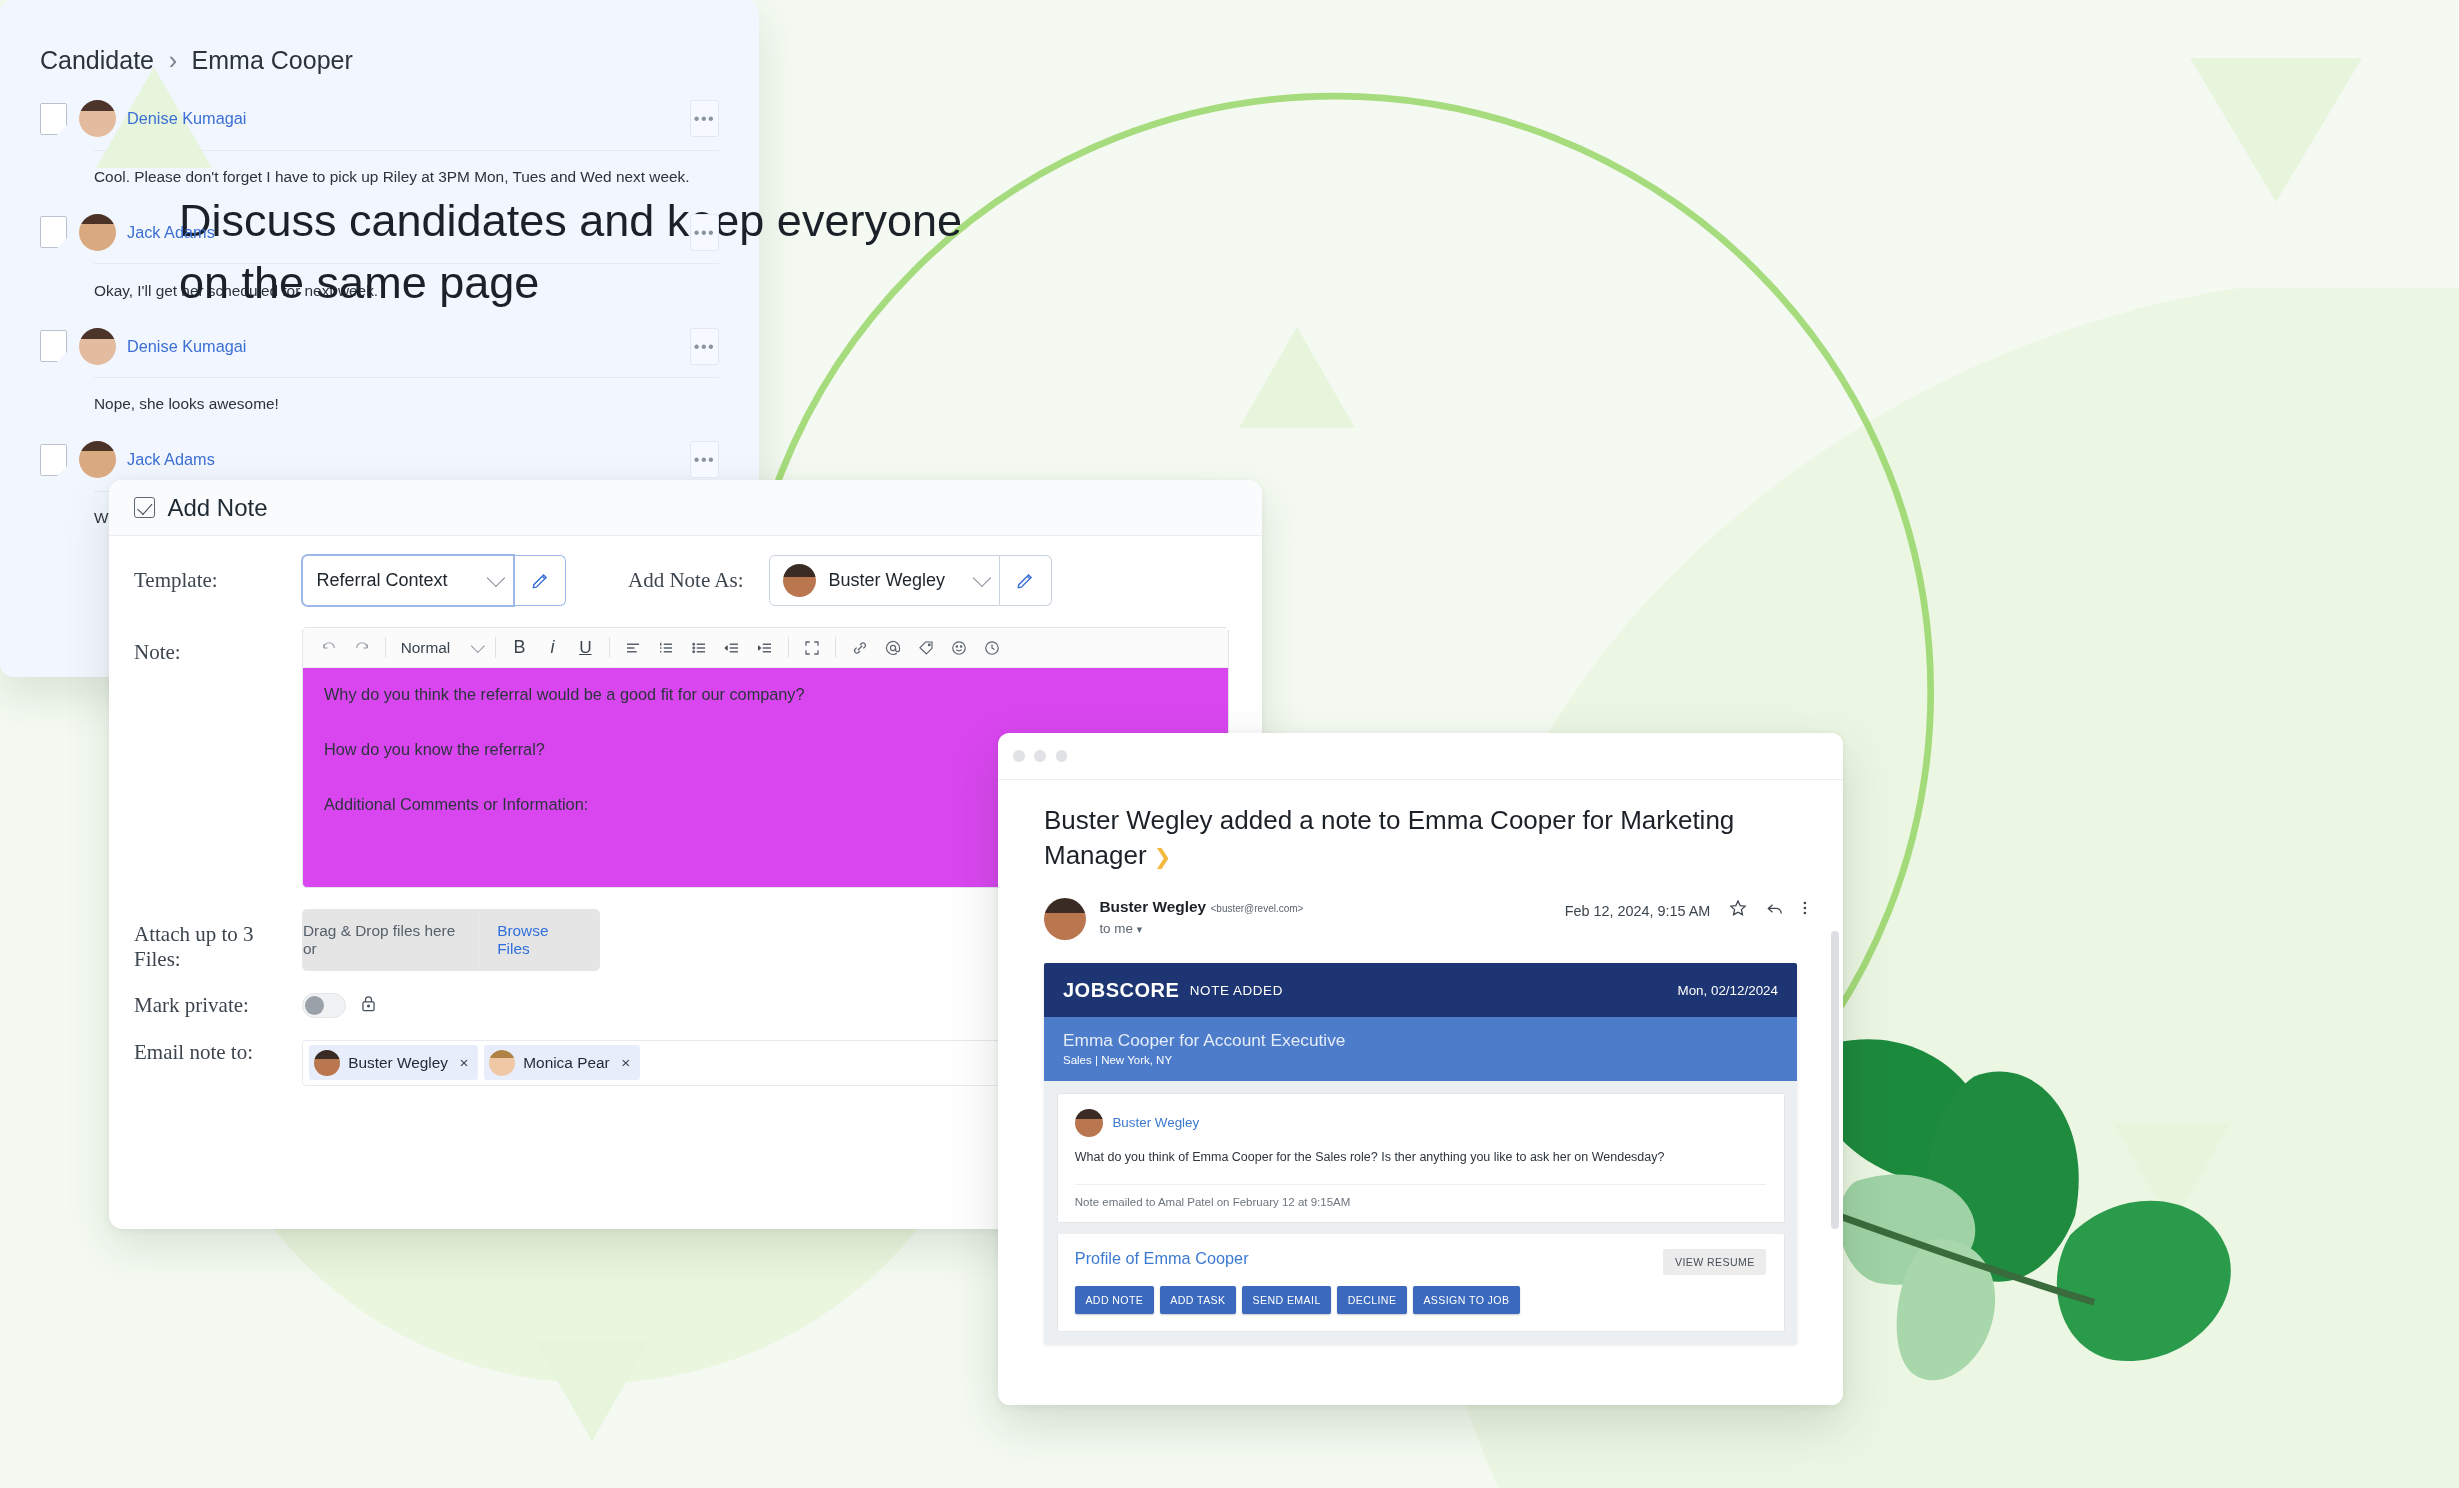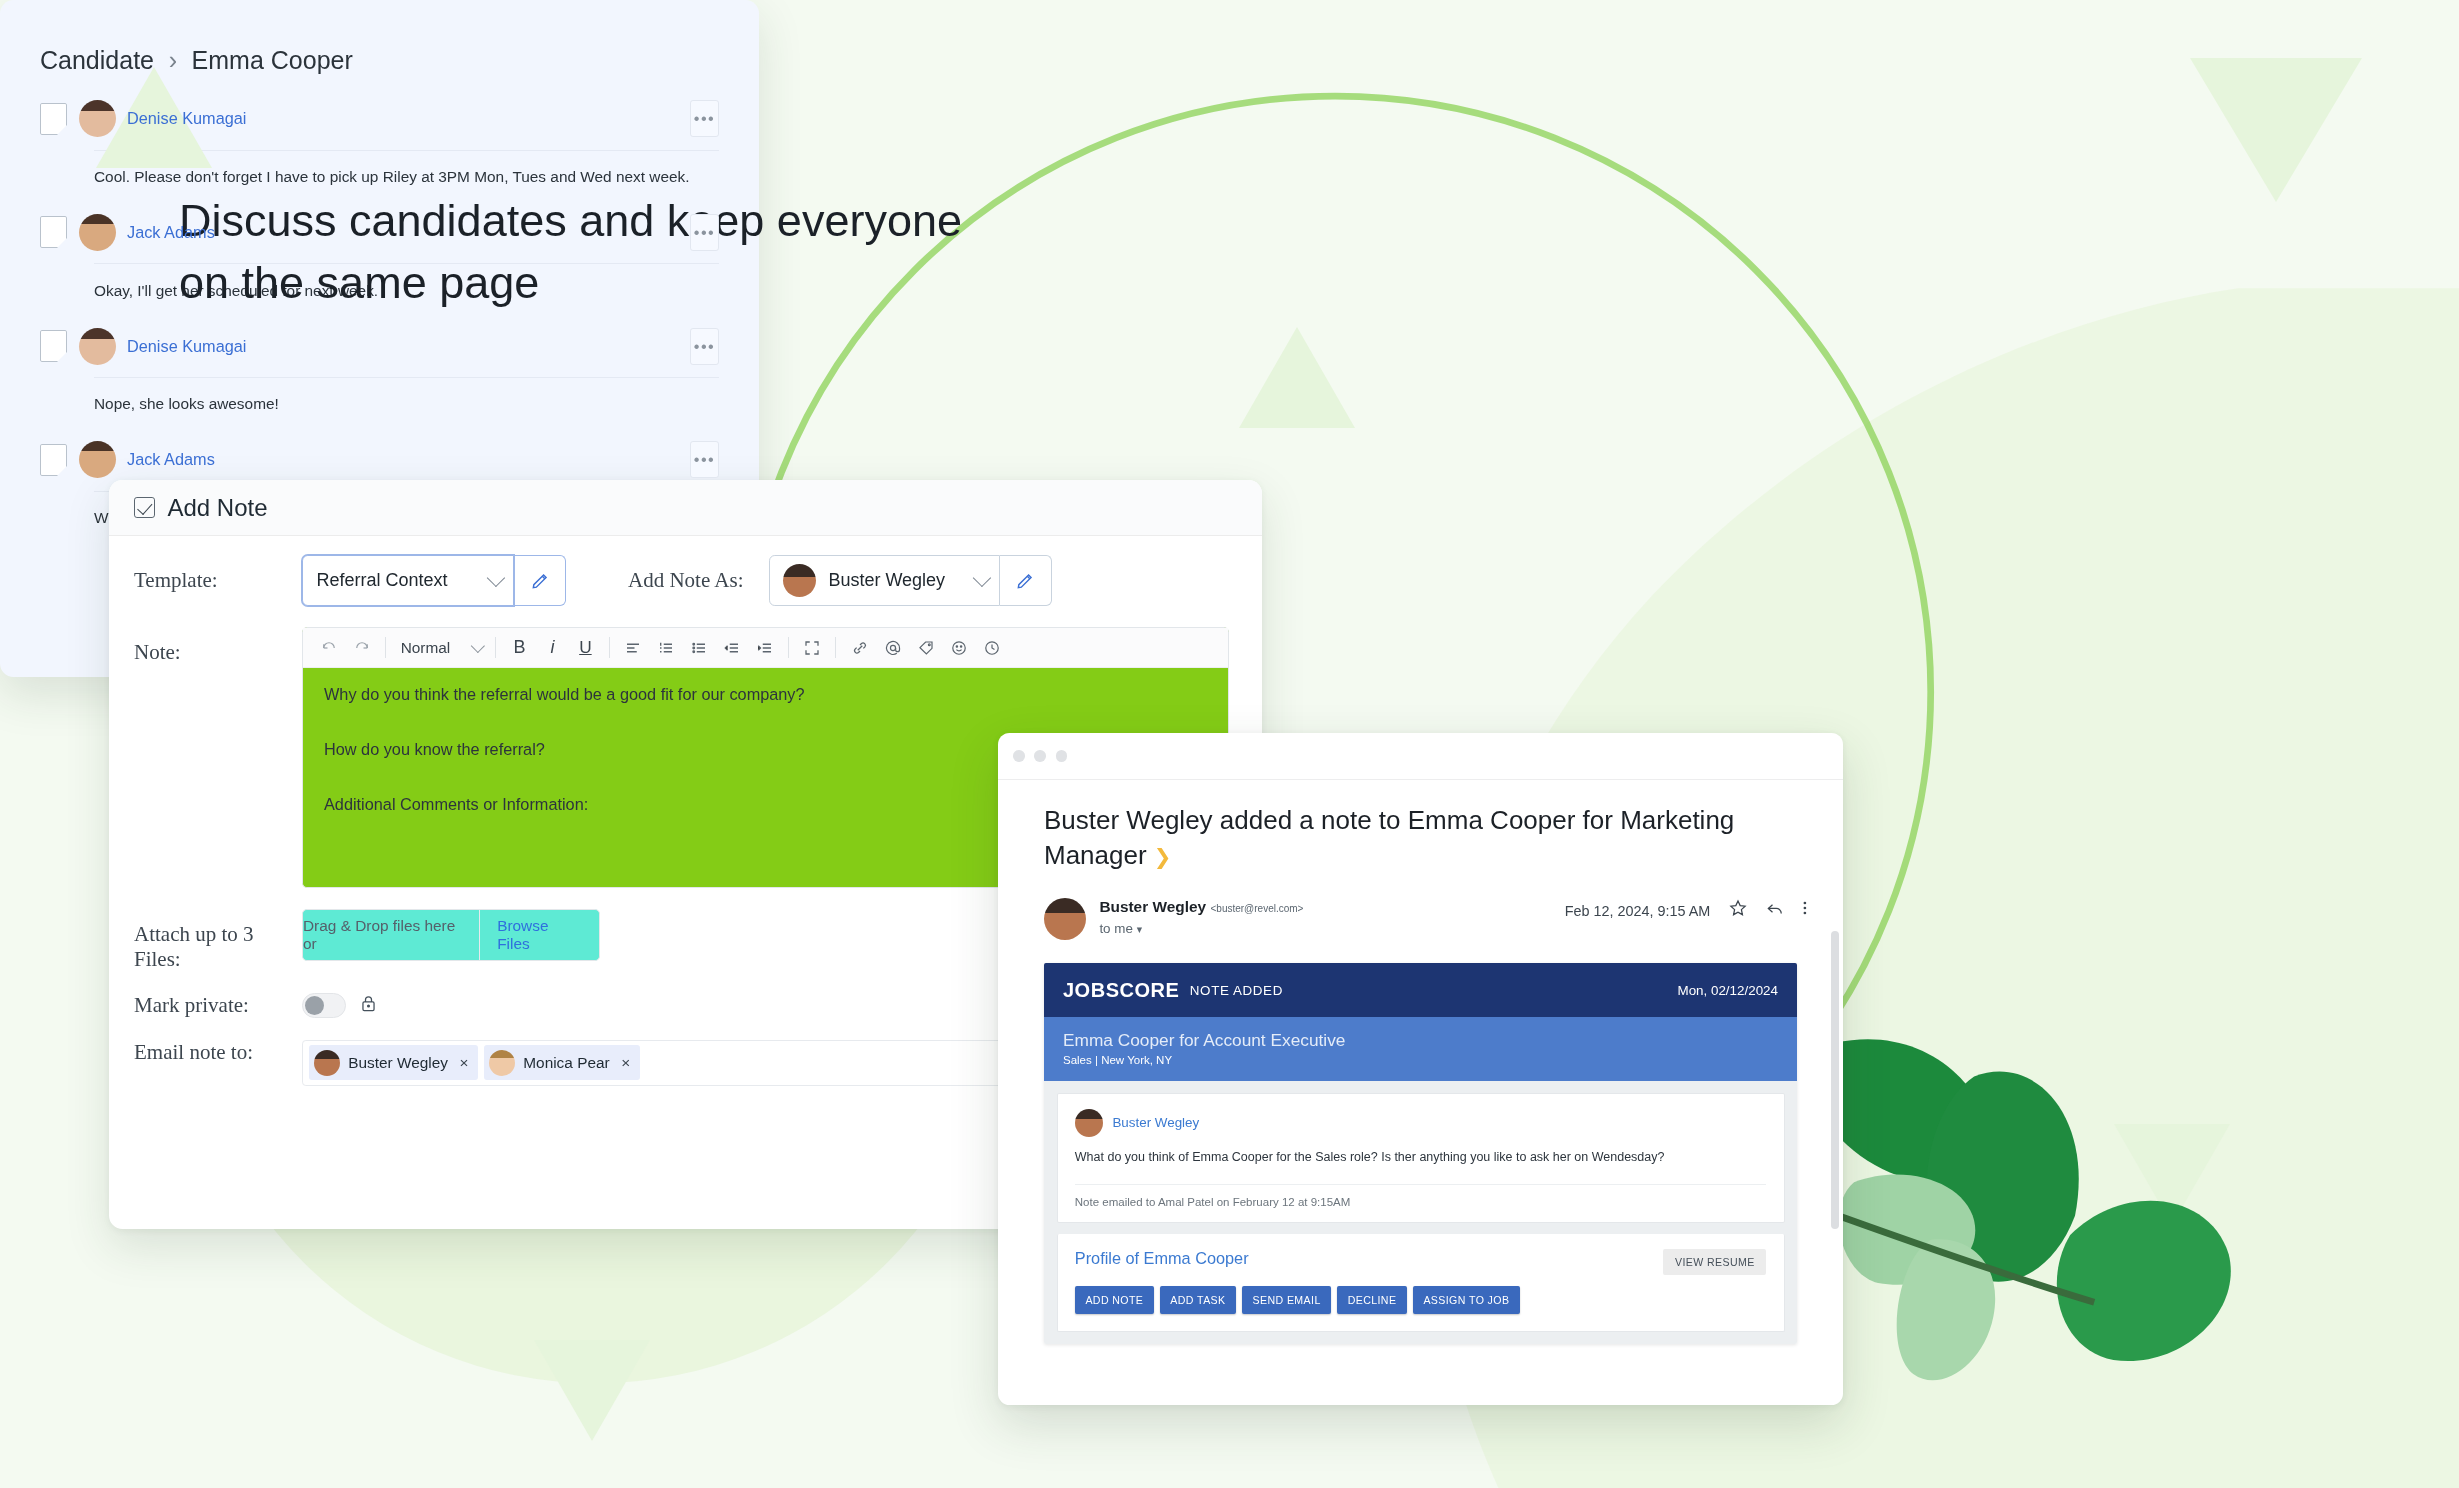--- a/index.html
+++ b/index.html
@@ -71,43 +71,43 @@
   }
   .pencil-btn.focused { border-color: #9db7e8; }
   .avatar {
     border-radius: 50%; flex: none; overflow: hidden;
     background: #e8d8c8; position: relative;
   }
 
   
   #note-editor {
     border: 1px solid #e2e6ea; border-radius: 4.8px;
-    width: 927px; background: #84cc16;
+    width: 927px; background: #d946ef;
   }
   #note-toolbar {
     height: 40px; background: #fbfbfc; border-bottom: 1px solid #eceff2;
     display: flex; align-items: center; gap: 0px; padding: 0 9.6px;
   }
   .tb-item {
     width: 33px; height: 33px; display: flex; align-items: center;
     justify-content: center; color: #6e7780; font-size: 16.3px;
   }
   .tb-sep { width: 1px; height: 21px; background: #dfe3e7; margin: 0 6.7px; }
   .tb-normal {
     font-size: 15.4px; color: #3c454e; display: flex; align-items: center;
     gap: 21px; padding: 0 7.7px;
   }
   #note-body { padding: 17.3px 21px; height: 219px; }
   .note-line { font-size: 16.3px; color: #2c343c; margin-bottom: 36px; }
 
   
   #dropzone {
-    width: 298px; height: 52px; border: 1px solid #e3e7ea; border-radius: 4.8px;
+    width: 298px; height: 62px; border: 1px solid #e3e7ea; border-radius: 4.8px;
     display: flex; align-items: center; justify-content: flex-end;
-    background: #5eead4;
+    background: #e5e5e5;
   }
   #dropzone-text { font-size: 15.4px; color: #55606a; padding-right: 12.5px; }
   #browse-files {
     border-left: 1px solid #e6eaed; height: 100%;
     display: flex; align-items: center; padding: 0 17.3px;
     font-size: 15.4px; color: #2f6fdd;
   }
 
   
   .toggle {

